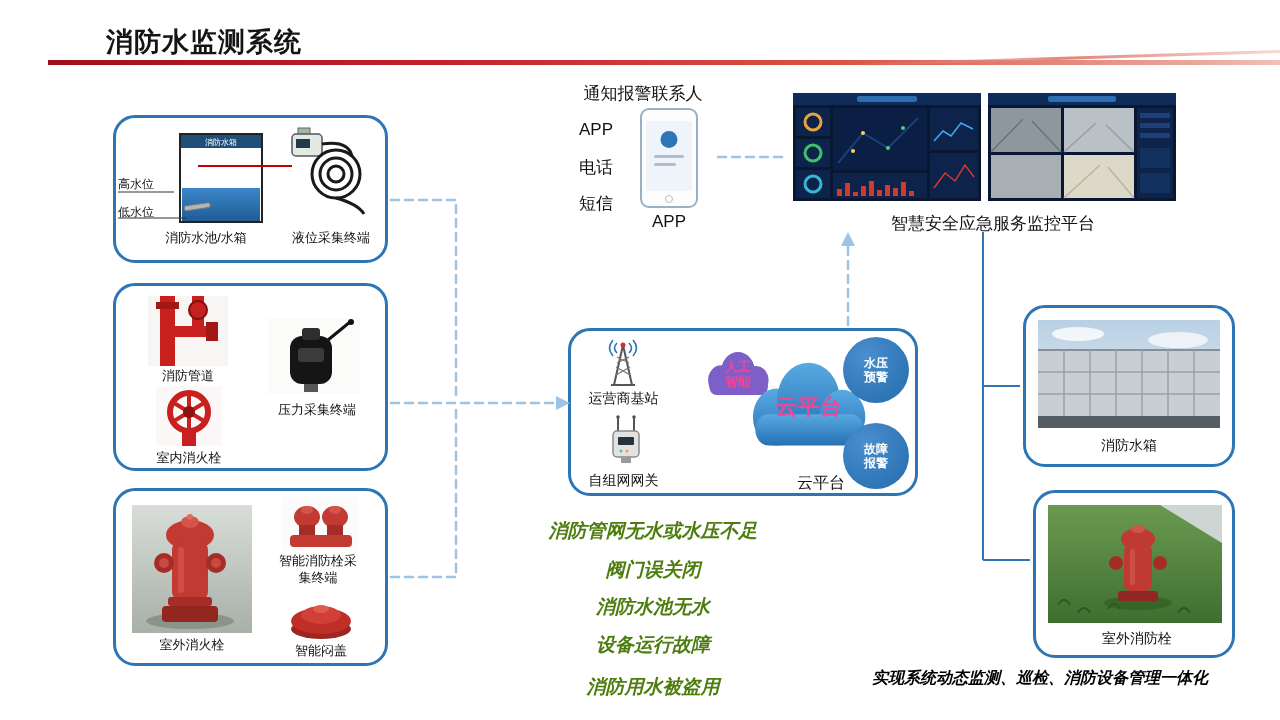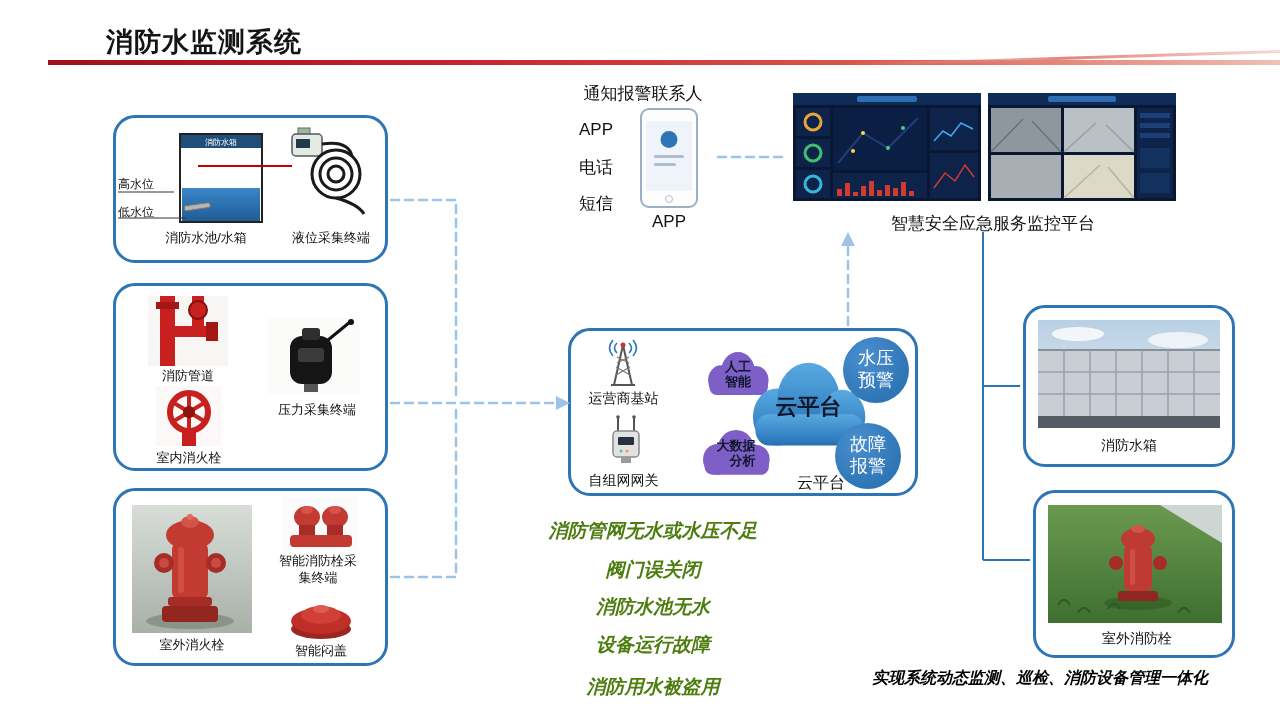--- a/index.html
+++ b/index.html
@@ -11,25 +11,25 @@
   .rule  { left:0; top:60px; width:1280px; height:5px;
            background:linear-gradient(90deg,#9e101d,#c3202c 30%,#d95447 62%,#eba89d 90%,#f3cfc8); }
   .rule2 { left:800px; top:56px; width:480px; height:3px; transform:rotate(-1.8deg);
            background:linear-gradient(90deg,rgba(217,84,71,0),#e2857a 45%,rgba(226,133,122,.15)); }
   .bluebox { position:absolute; border:3px solid #2E75B6; border-radius:22px; background:#fff; }
   .cap   { position:absolute; font-size:13px; color:#111; text-align:center; line-height:1.3; }
   .small { position:absolute; font-size:12px; color:#111; }
   .mid   { position:absolute; font-size:17px; color:#111; text-align:center; }
   .cloud-wrap { position:absolute; display:flex; align-items:center; justify-content:center; }
   .cloud-svg  { position:absolute; inset:0; width:100%; height:100%; }
-  .cloud-text { position:relative; z-index:2; color:#0f172a; font-weight:bold; text-align:right;
+  .cloud-text { position:relative; z-index:2; color:#ec4899; font-weight:bold; text-align:left;
                 white-space:pre-line; line-height:1.15; }
   .alert-circle { position:absolute; width:66px; height:66px; border-radius:50%;
                   background:radial-gradient(circle at 35% 30%, #4a8fd0, #2E75B6 72%);
-                  color:#fff; font-weight:normal; font-size:18px; display:flex; align-items:center;
+                  color:#fff; font-weight:bold; font-size:12px; display:flex; align-items:center;
                   justify-content:center; text-align:center; white-space:pre-line; line-height:1.2; z-index:3; }
   .warn { position:absolute; left:455px; width:300px; text-align:center; font-size:19px; font-weight:bold;
           font-style:italic; color:#4d7c0f; font-family:"DejaVu Serif", serif; }
   .footer { position:absolute; left:712px; top:668px; width:560px; text-align:center;
             font-size:16px; font-weight:bold; font-style:italic; color:#000; }
   .phone { position:absolute; left:592px; top:108px; width:58px; height:100px; background:#fdfdfd;
            border:2px solid #9ab0c4; border-radius:9px; }
   .phone-screen { position:absolute; left:4px; top:11px; right:4px; bottom:15px; background:#eef4fa; border-radius:2px; }
   .phone-app { position:absolute; left:50%; top:10px; transform:translateX(-50%); width:17px; height:17px;
                border-radius:50%; background:#2E75B6; }
@@ -261,32 +261,20 @@
             <circle cx="34" cy="42" r="20"></circle>
             <circle cx="60" cy="30" r="26"></circle>
             <circle cx="88" cy="42" r="19"></circle>
             <rect x="16" y="40" width="90" height="22" rx="11"></rect>
           </g>
       </svg>
       <div class="cloud-text" style="font-size:13px">人工
 智能</div>
     </div>
 
-    <div class="cloud-wrap" style="left:122px;top:96px;width:86px;height:54px">
-      <svg class="cloud-svg" viewBox="0 0 120 70" preserveAspectRatio="none">
-        <g fill="#7d5fc7">
-            <circle cx="34" cy="42" r="20"></circle>
-            <circle cx="60" cy="30" r="26"></circle>
-            <circle cx="88" cy="42" r="19"></circle>
-            <rect x="16" y="40" width="90" height="22" rx="11"></rect>
-          </g>
-      </svg>
-      <div class="cloud-text" style="font-size:13px">大数据
-分析</div>
-    </div>
 
     <div class="cloud-wrap" style="left:165px;top:26px;width:145px;height:100px;z-index:2">
       <svg class="cloud-svg" viewBox="0 0 120 70" preserveAspectRatio="none">
         <defs>
           <linearGradient id="cloudg" x1="0" y1="0" x2="0" y2="1">
             <stop offset="0" stop-color="#58aae2"></stop>
               <stop offset="1" stop-color="#2570b4"></stop>
           </linearGradient>
         </defs>
         <g fill="url(#cloudg)">
@@ -294,21 +282,21 @@
             <circle cx="60" cy="30" r="26"></circle>
             <circle cx="88" cy="42" r="19"></circle>
             <rect x="16" y="40" width="90" height="22" rx="11"></rect>
           </g>
       </svg>
       <div class="cloud-text" style="font-size:22px">云平台</div>
     </div>
 
     <div class="alert-circle" style="left:272px;top:6px">水压
 预警</div>
-    <div class="alert-circle" style="left:264px;top:92px">故障
+    <div class="alert-circle" style="left:272px;top:92px">故障
 报警</div>
 
     <div class="cap" style="left:205px;top:142px;width:90px;font-size:16px">云平台</div>
   </div>
 
   <div class="bluebox" style="left:975px;top:305px;width:212px;height:162px">
     <svg class="abs" style="left:12px;top:12px" width="182" height="108">
       <defs>
         <linearGradient id="skyg" x1="0" y1="0" x2="0" y2="1">
           <stop offset="0" stop-color="#b9d0e4"></stop>

